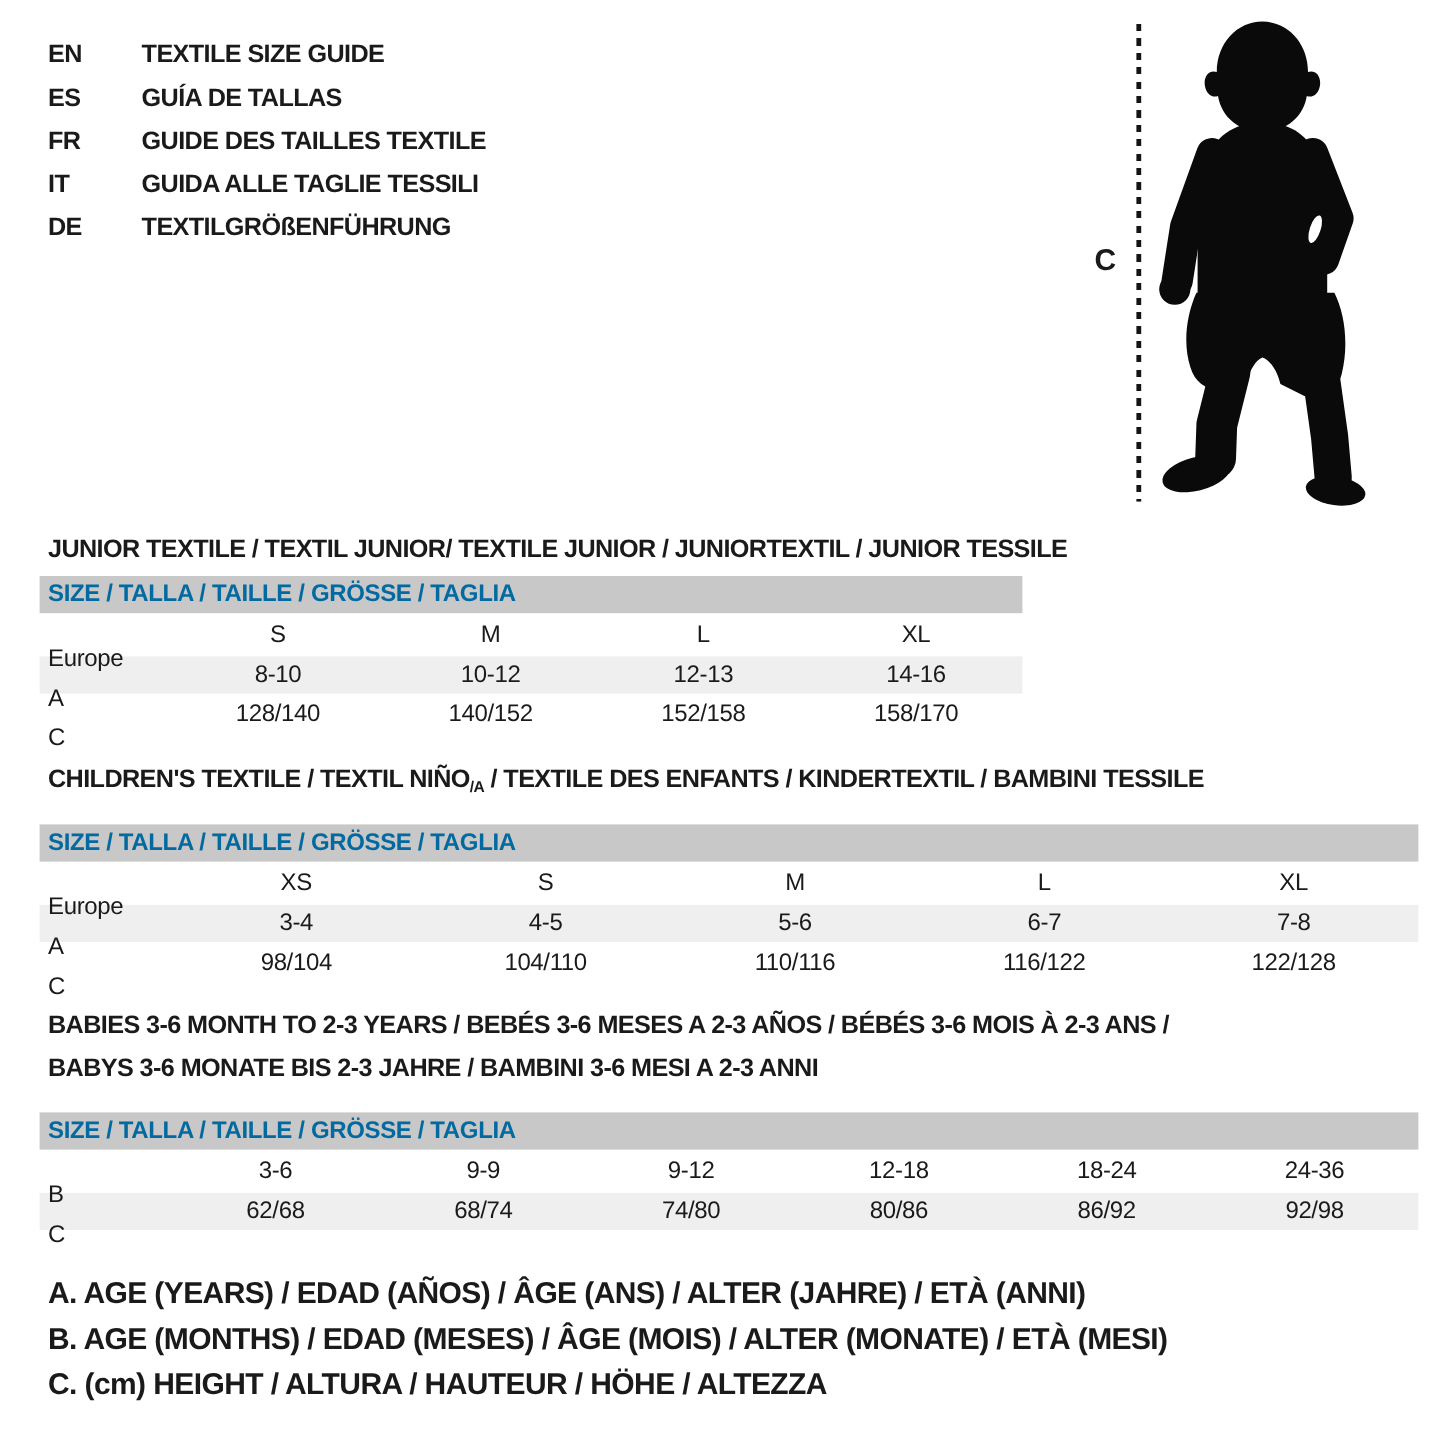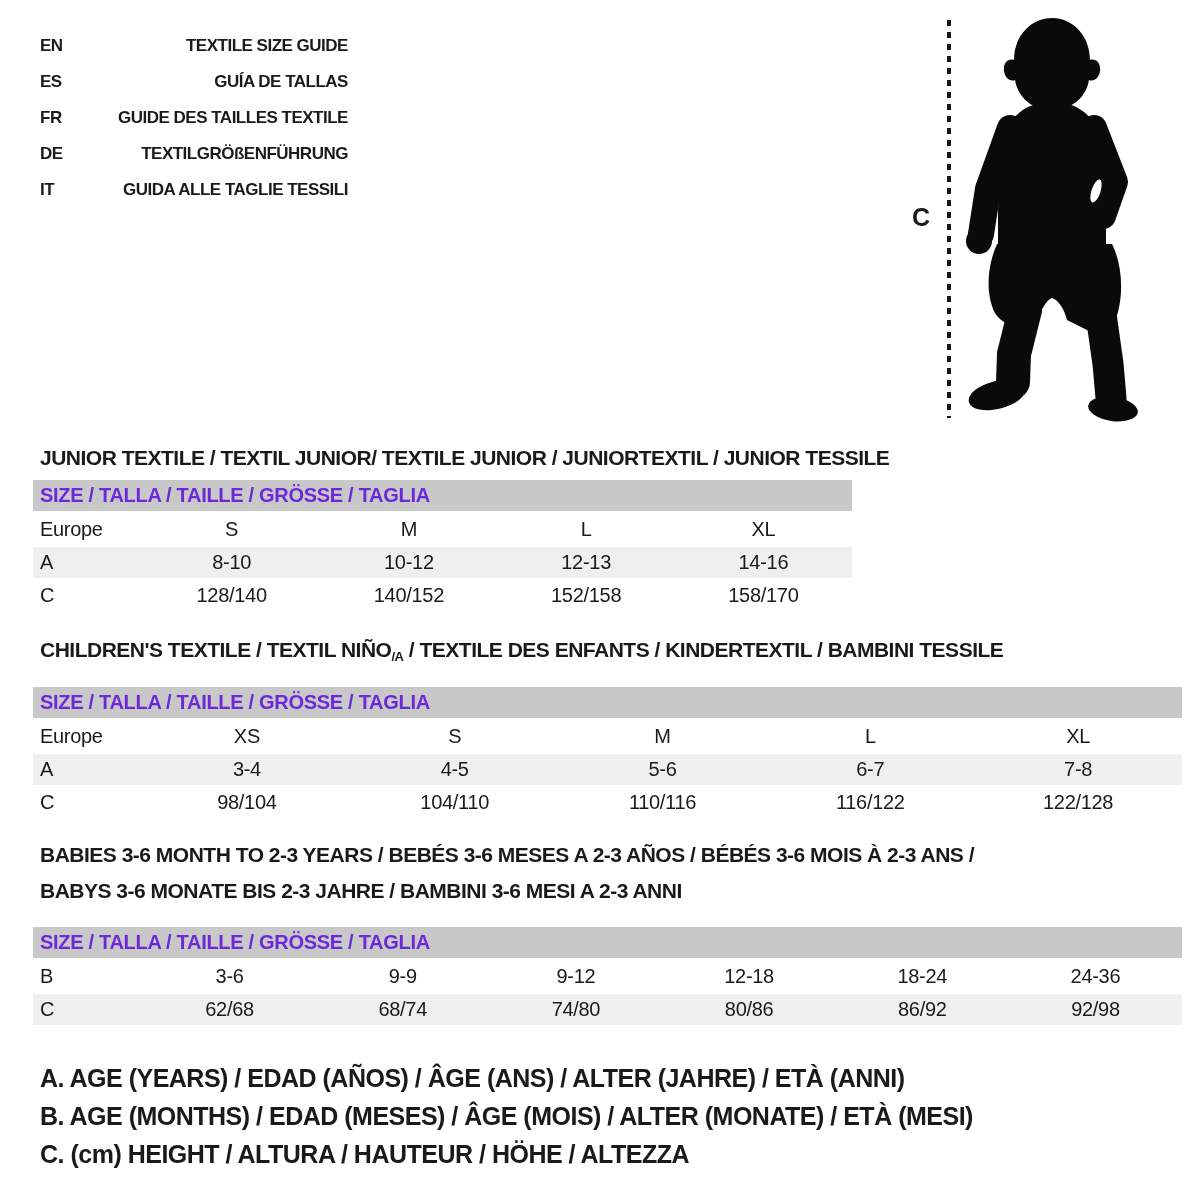--- a/index.html
+++ b/index.html
@@ -10,45 +10,45 @@
     height: 1200px;
     background: #ffffff;
     overflow: hidden;
     font-family: "Liberation Sans", sans-serif;
     color: #1a1a1a;
   }
 
   
   .lang-block { position: absolute; left: 40px; top: 28px; }
   .lang-row { display: flex; height: 36px; align-items: center;
-              font-size: 17px; font-weight: bold; letter-spacing: -0.5px; justify-content: space-between; }
+              font-size: 21px; font-weight: bold; letter-spacing: -0.5px; }
   .lang-code { width: 78px; }
 
   
   .fig-label { position: absolute; left: 912px; top: 203px;
                font-size: 25px; font-weight: bold; }
   .dash-line { position: absolute; left: 947px; top: 20px; width: 4px; height: 398px;
                background: repeating-linear-gradient(to bottom, #141414 0 6px, transparent 6px 12px); }
   .toddler-svg { position: absolute; left: 955px; top: 14px; width: 185px; height: 410px; }
 
   
   .section-heading { position: absolute; left: 40px; white-space: nowrap;
                      font-size: 21px; font-weight: bold; letter-spacing: -0.5px; }
   .sub-small { font-size: 13px; vertical-align: -4px; }
   .heading-line { height: 36px; }
 
   
   .size-table { position: absolute; left: 33px; }
-  .thead { height: 31px; line-height: 31px; background: #c8c8c8; color: #6d28d9;
+  .thead { height: 31px; line-height: 31px; background: #c8c8c8; color: #0369a1;
            font-size: 20px; font-weight: bold; letter-spacing: -0.3px;
            padding-left: 7px; margin-bottom: 3px; }
   .trow { display: flex; height: 31px; line-height: 31px; font-size: 20px;
           letter-spacing: -0.3px; margin-bottom: 2px; }
   .trow.striped { background: #efefef; }
-  .tlabel { width: 110px; padding-left: 7px; }
+  .tlabel { width: 110px; padding-left: 7px; margin-top: 20px; }
   .tcell { flex: 1; text-align: center; }
 
   
   .notes { position: absolute; left: 40px; top: 1059px; }
   .note-line { height: 38px; line-height: 38px; font-size: 25px; font-weight: bold;
                letter-spacing: -0.5px; white-space: nowrap; }
 </style>
 </head>
 <body>
 
@@ -61,26 +61,26 @@
     </div>
     <div class="lang-row">
       <span class="lang-code">ES</span>
       <span>GUÍA DE TALLAS</span>
     </div>
     <div class="lang-row">
       <span class="lang-code">FR</span>
       <span>GUIDE DES TAILLES TEXTILE</span>
     </div>
     <div class="lang-row">
+      <span class="lang-code">IT</span>
+      <span>GUIDA ALLE TAGLIE TESSILI</span>
+    </div>
+    <div class="lang-row">
       <span class="lang-code">DE</span>
       <span>TEXTILGRÖßENFÜHRUNG</span>
-    </div>
-    <div class="lang-row">
-      <span class="lang-code">IT</span>
-      <span>GUIDA ALLE TAGLIE TESSILI</span>
     </div>
   </div>
 
   <span class="fig-label">C</span>
   <div class="dash-line"></div>
   <svg class="toddler-svg" viewBox="0 0 185 410" aria-hidden="true">
     <g fill="#0a0a0a">
 
       <path d="M97,4 C76,4 59,22 59,46 C53,44 48,49 49,57 C50,64 55,68 60,66 C63,84 78,96 97,96 C116,96 131,84 134,66 C139,68 144,64 145,57 C146,49 141,44 135,46 C135,22 118,4 97,4 Z"></path>
 

